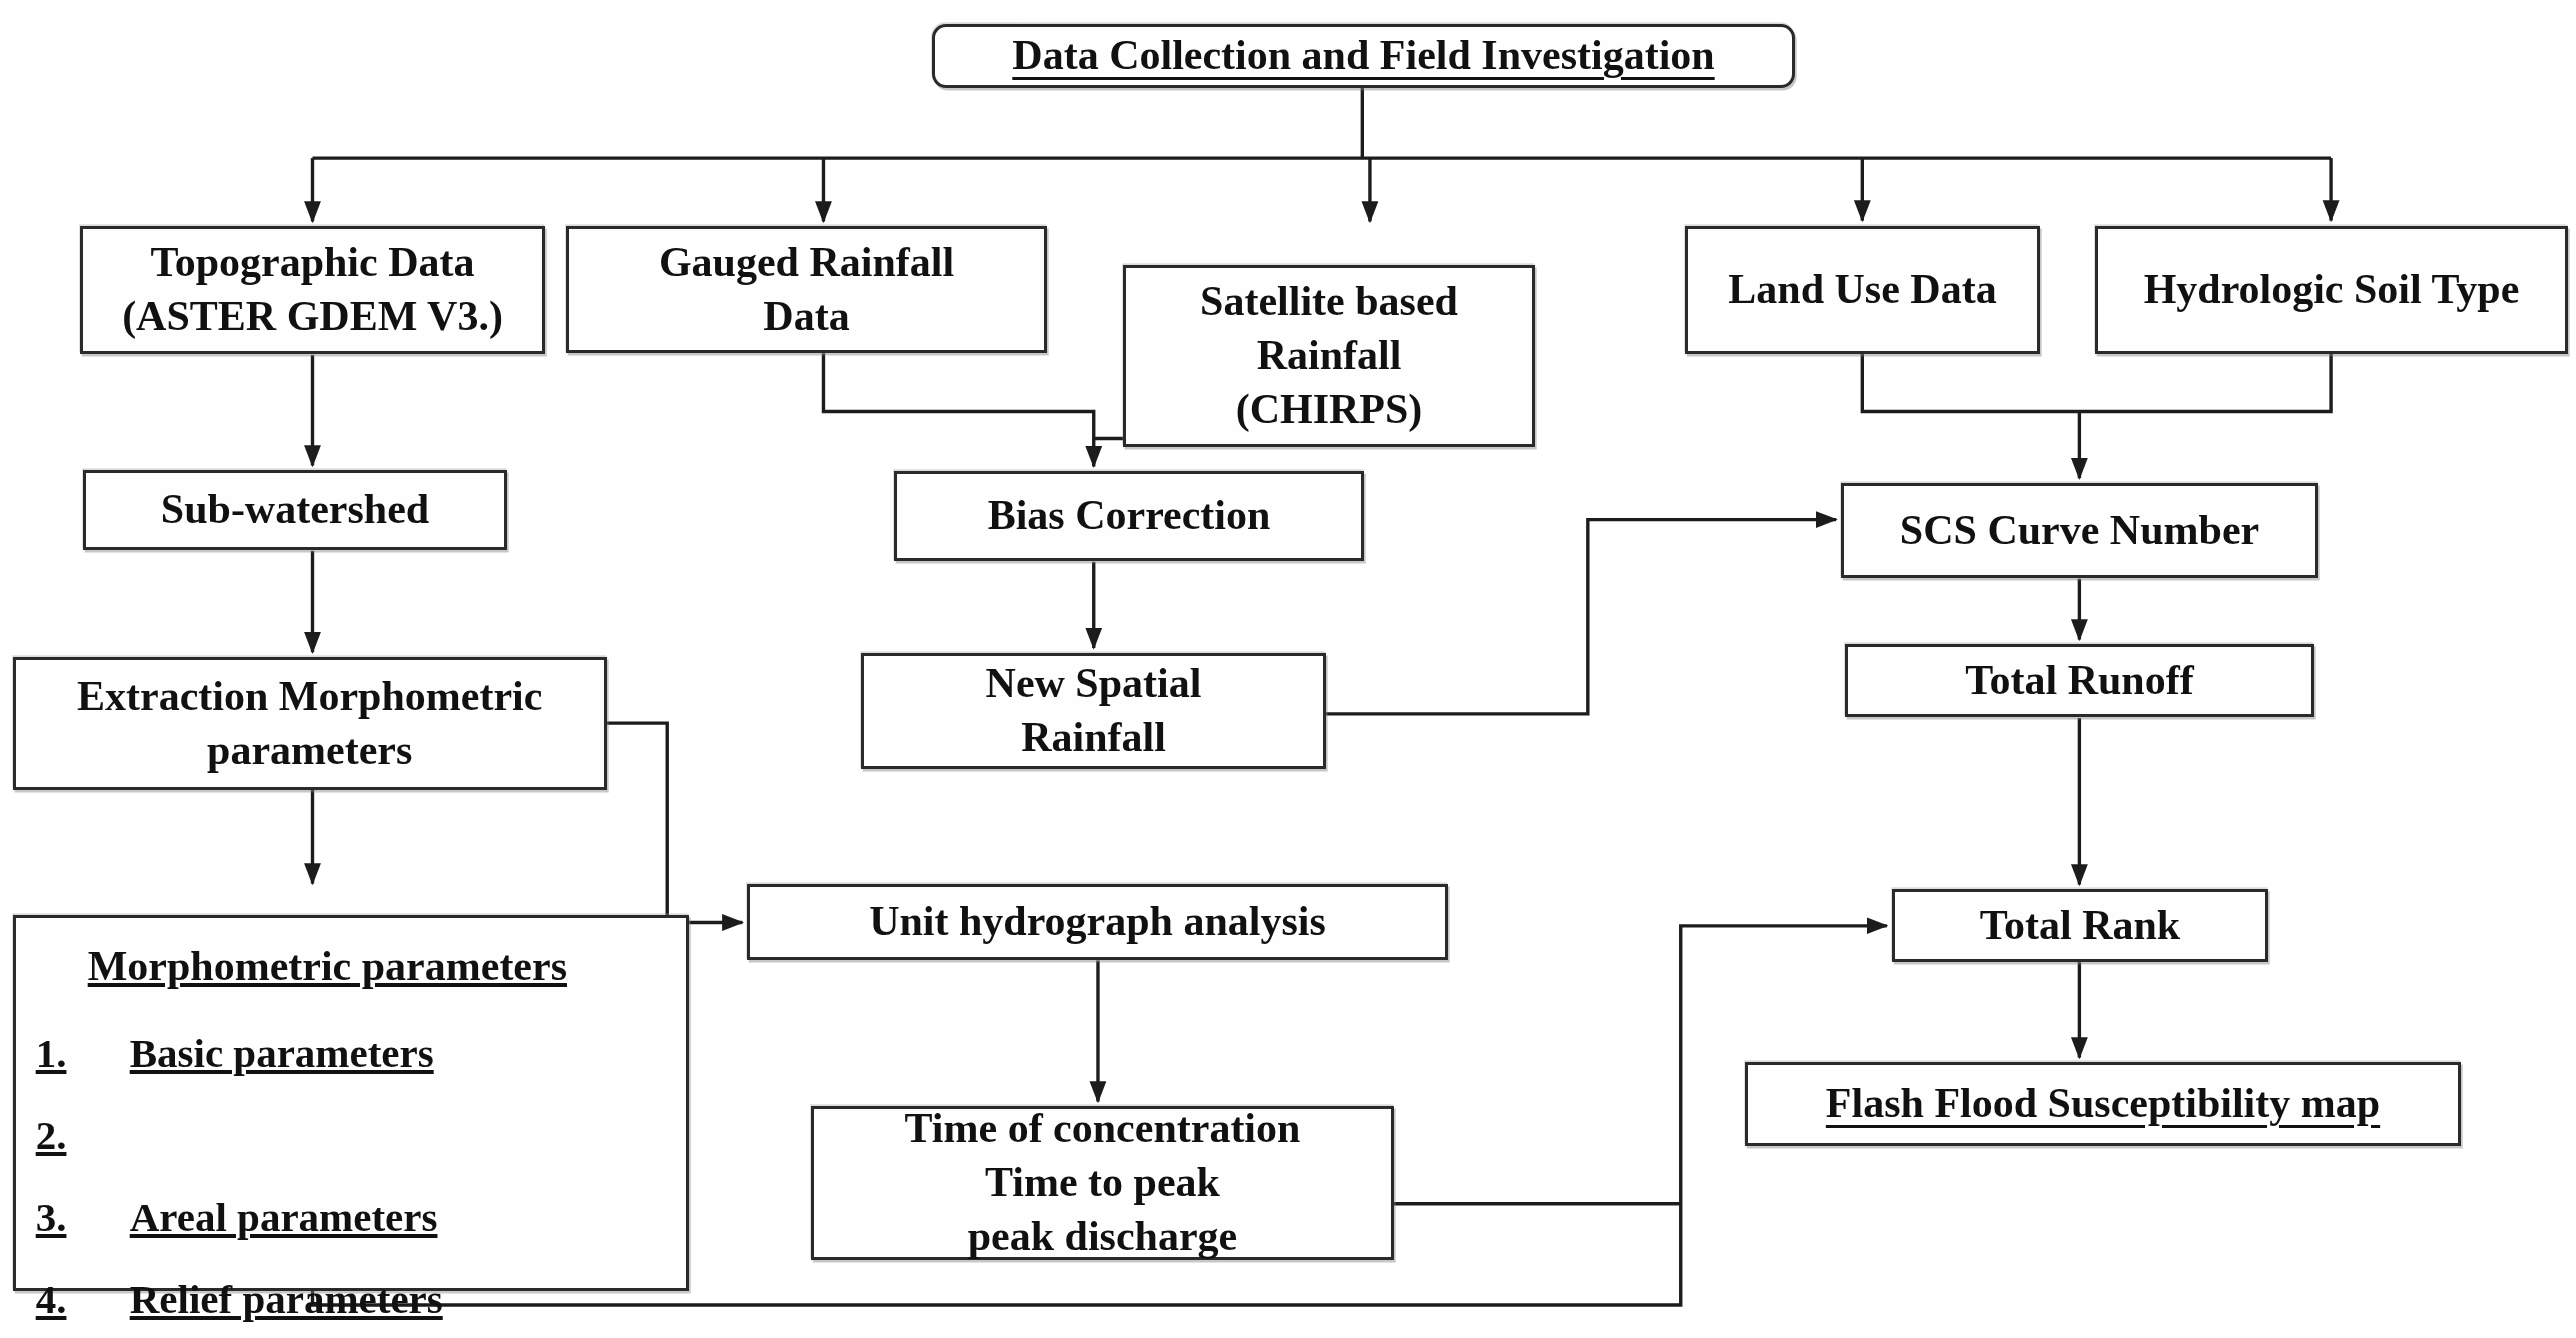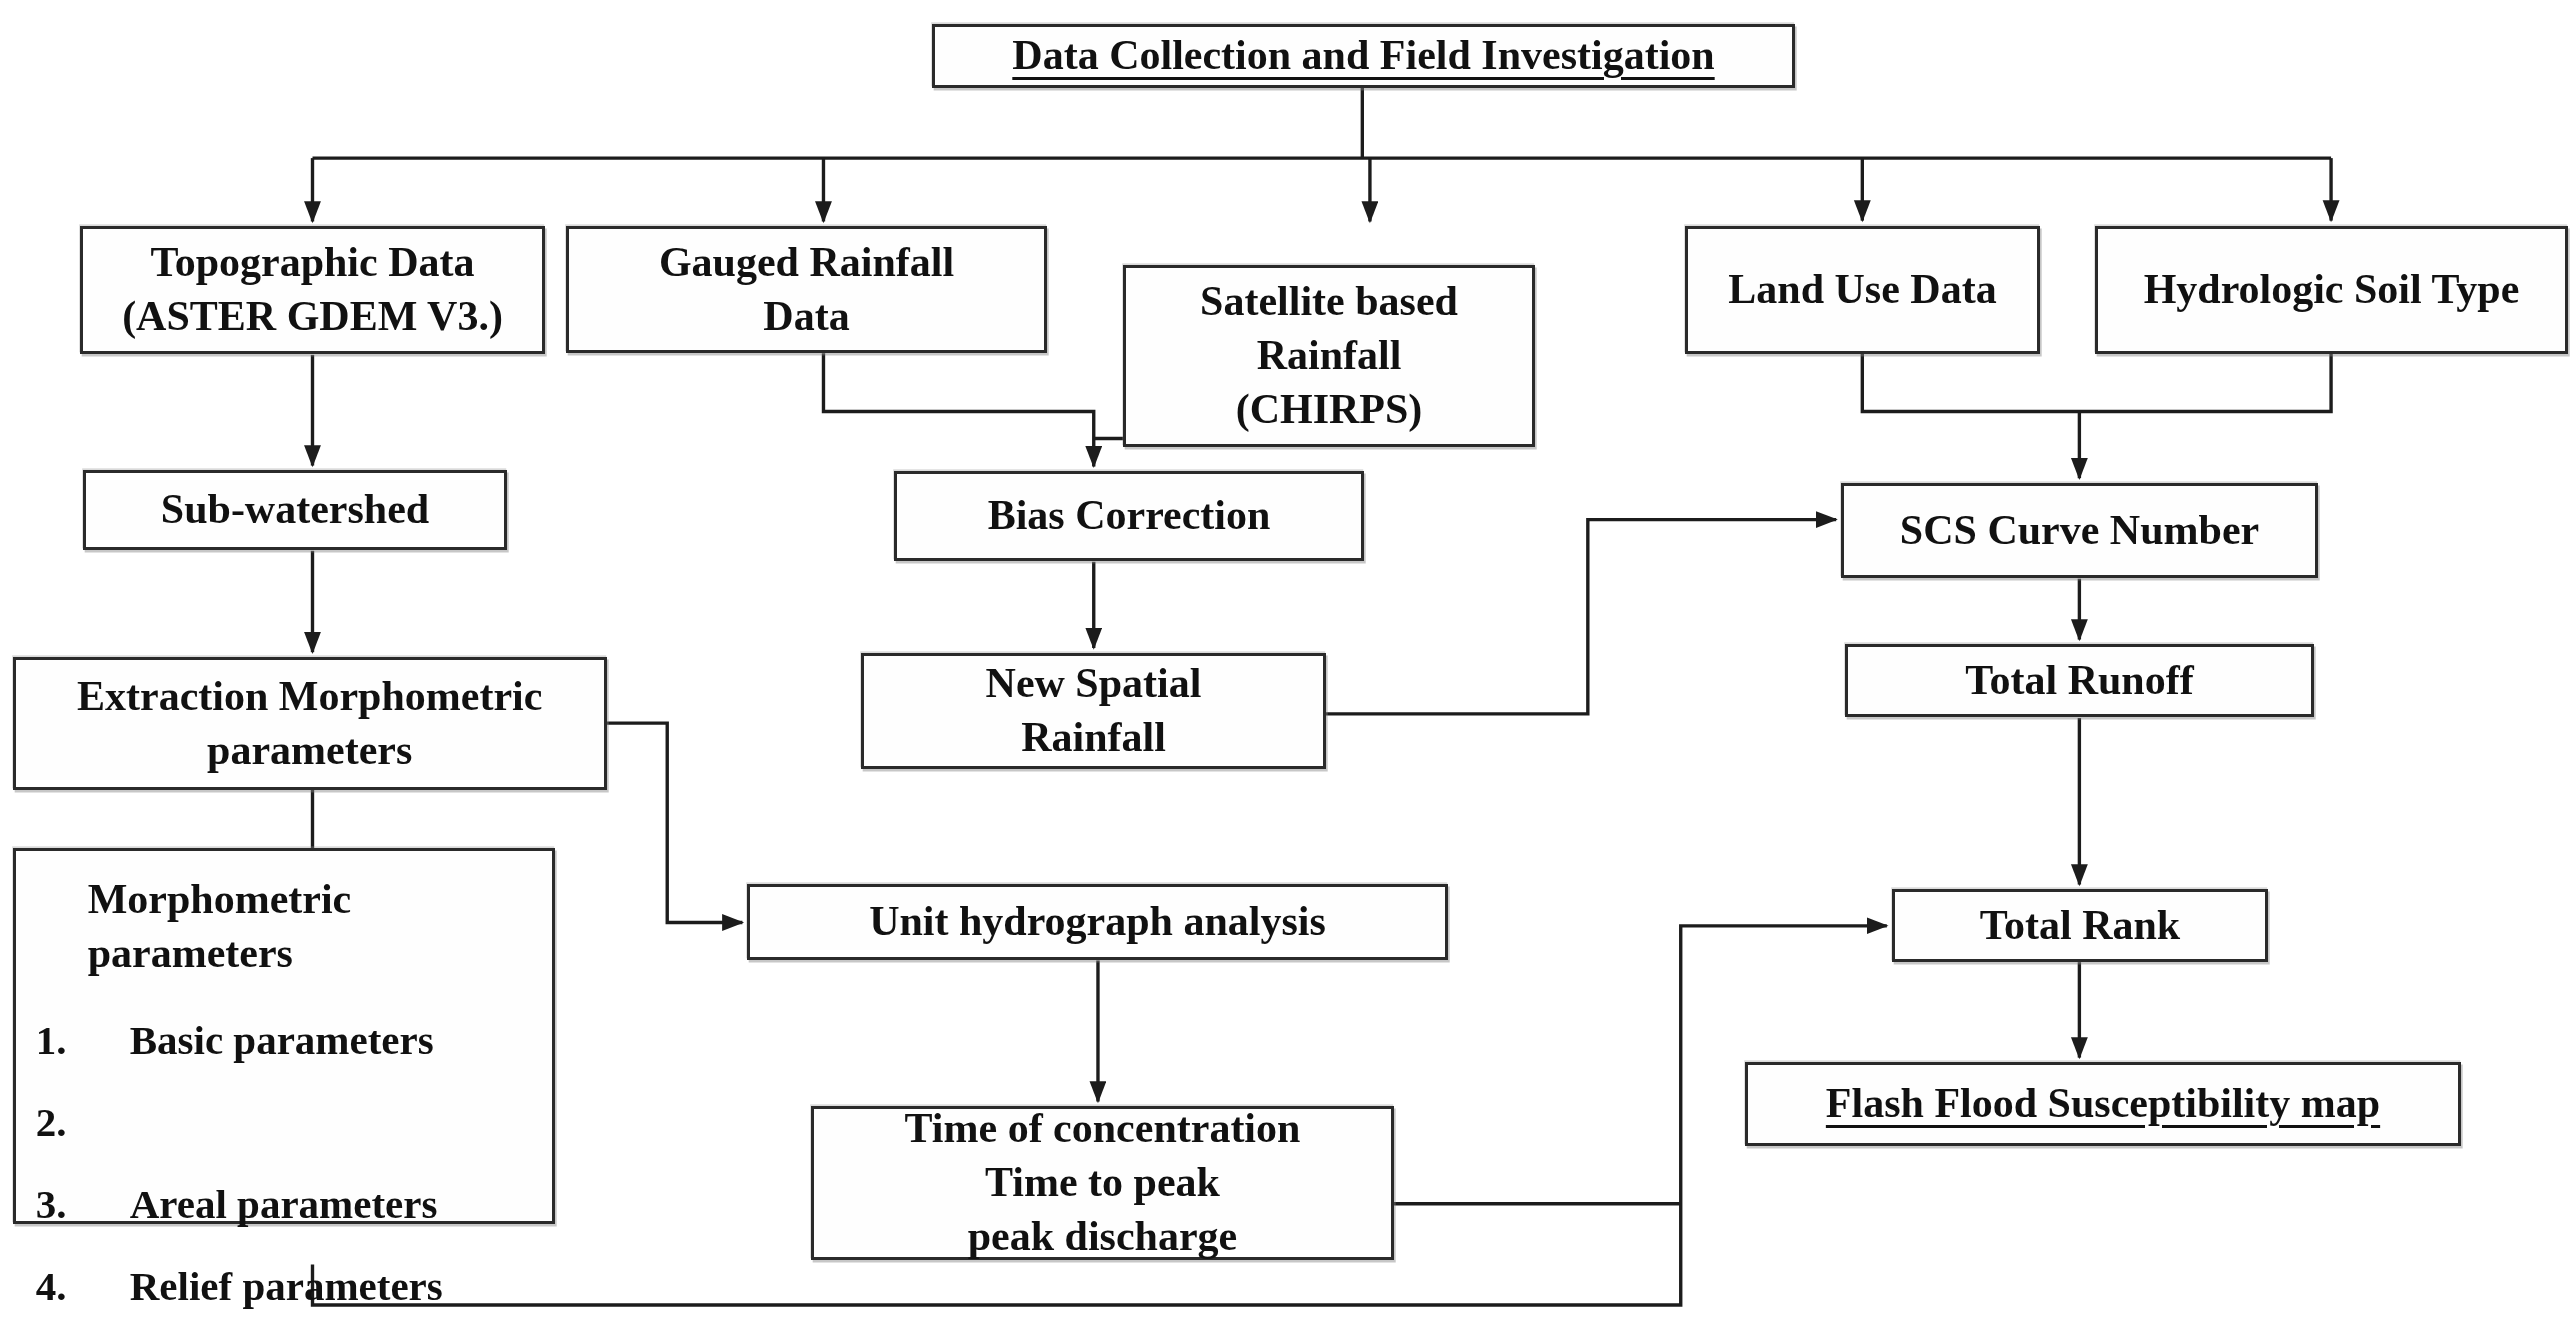--- a/index.html
+++ b/index.html
@@ -108,21 +108,21 @@
         <polyline points="2462,685 2462,757" fill="none" stroke="#1c1c1c" stroke-width="4" marker-end="url(#arrowhead)"></polyline>
         <polyline points="2462,850 2462,1047" fill="none" stroke="#1c1c1c" stroke-width="4" marker-end="url(#arrowhead)"></polyline>
         <polyline points="718,856 790,856 790,1092 879,1092" fill="none" stroke="#1c1c1c" stroke-width="4" marker-end="url(#arrowhead)"></polyline>
         <polyline points="1300,1137 1300,1304" fill="none" stroke="#1c1c1c" stroke-width="4" marker-end="url(#arrowhead)"></polyline>
         <polyline points="1650,1425 1990,1425" fill="none" stroke="#1c1c1c" stroke-width="4"></polyline>
         <polyline points="370,1497 370,1545 1990,1545 1990,1096 2234,1096" fill="none" stroke="#1c1c1c" stroke-width="4" marker-end="url(#arrowhead)"></polyline>
         <polyline points="2462,1139 2462,1252" fill="none" stroke="#1c1c1c" stroke-width="4" marker-end="url(#arrowhead)"></polyline>
       </g>
   </svg>
   <div id="node-layer">
-      <div class="node underline" style="left: 932px; top: 24px; width: 863px; height: 64px;">
+      <div class="node underline" style="left: 932px; top: 24px; width: 863px; height: 64px; border-radius: 14px;">
         <div class="label">Data Collection and Field Investigation</div>
       </div>
       <div class="node" style="left: 80px; top: 226px; width: 465px; height: 128px;">
         <div class="label">Topographic Data
 (ASTER GDEM V3.)</div>
       </div>
       <div class="node" style="left: 566px; top: 226px; width: 481px; height: 127px;">
         <div class="label">Gauged Rainfall
 Data</div>
       </div>
@@ -150,21 +150,21 @@
         <div class="label">Extraction Morphometric
 parameters</div>
       </div>
       <div class="node" style="left: 861px; top: 653px; width: 465px; height: 116px;">
         <div class="label">New Spatial
 Rainfall</div>
       </div>
       <div class="node" style="left: 1845px; top: 644px; width: 469px; height: 73px;">
         <div class="label">Total Runoff</div>
       </div>
-      <div class="node has-list" style="left: 12.7px; top: 848px; width: 542px; height: 376px;">
+      <div class="node has-list" style="left: 12.7px; top: 915px; width: 676px; height: 376px; text-decoration: underline;">
         <div class="label">Morphometric parameters</div>
         <div class="param-list">
           <div class="list-item">
             <span class="num">1.</span>
             <span class="txt">Basic parameters</span>
           </div>
           <div class="list-item">
             <span class="num">2.</span>
           </div>
           <div class="list-item">

